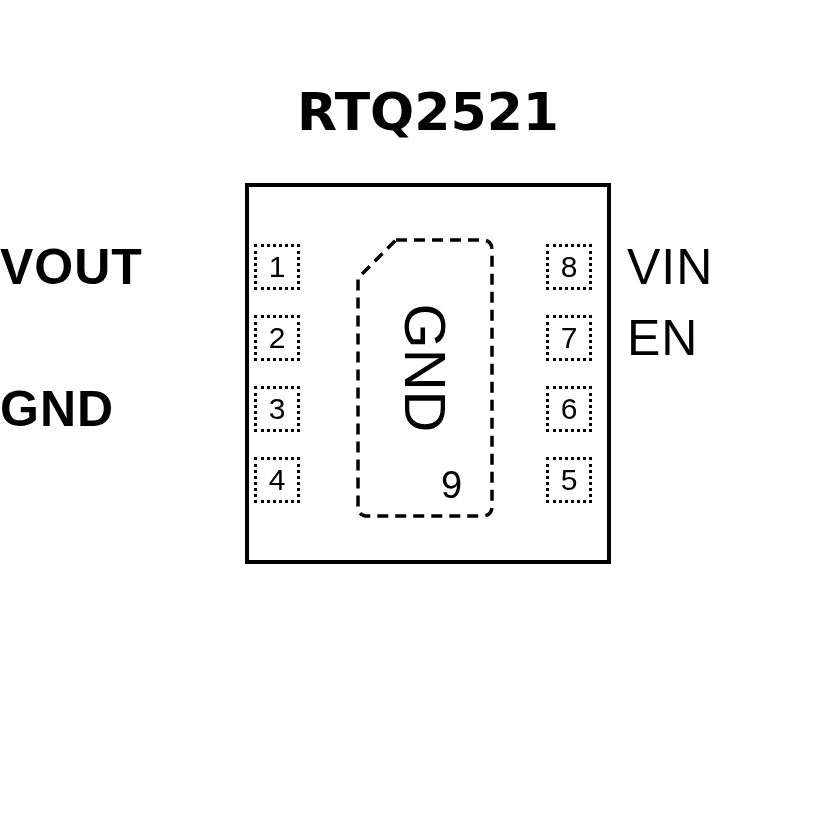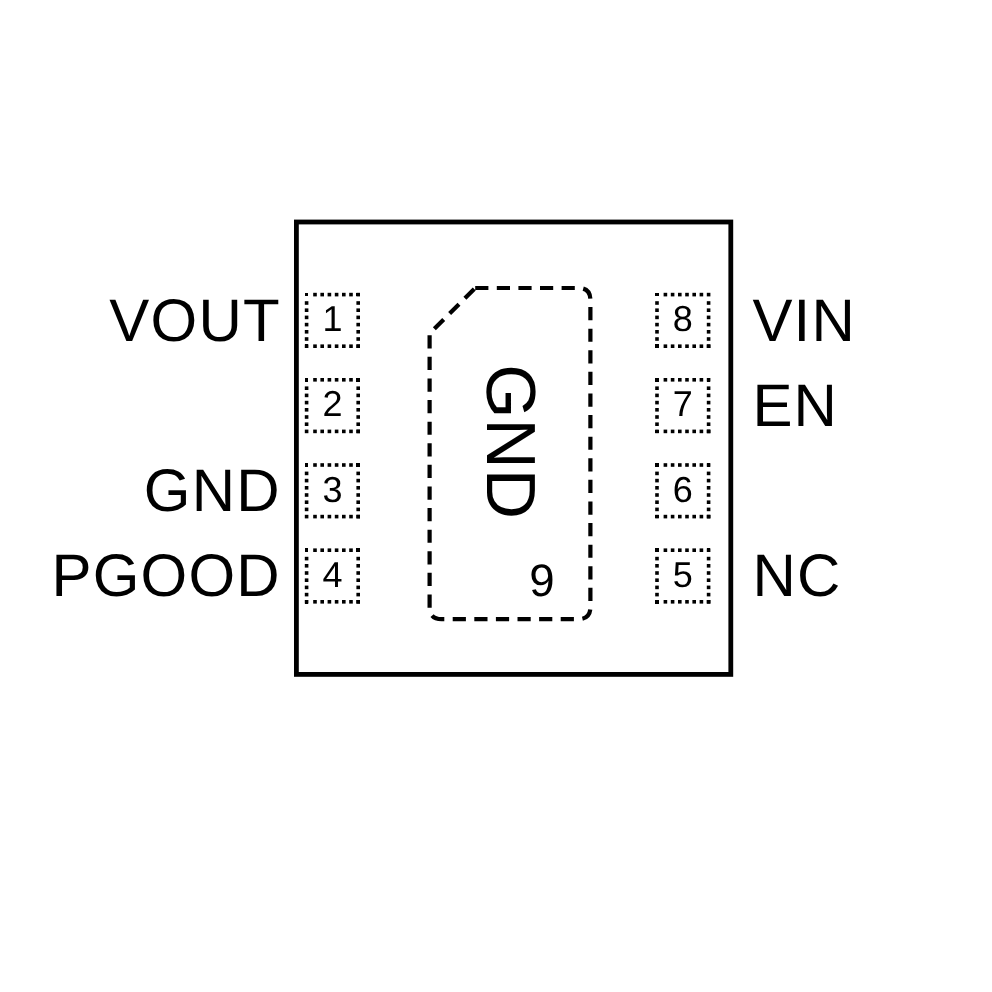--- a/index.html
+++ b/index.html
@@ -62,21 +62,22 @@
     position: absolute;
     font-size: 50px;
     line-height: 56px;
     color: #000;
     letter-spacing: 1px;
     white-space: nowrap;
   }
   .label-left {
     left: 0;
     width: 234px;
-    text-align: right;
+    text-align: left;
+    font-weight: bold;
   }
   .label-right {
     left: 627px;
     text-align: left;
   }
   .lrow-0 { top: 239px; }
   .lrow-1 { top: 310px; }
   .lrow-2 { top: 381px; }
   .lrow-3 { top: 452px; }
 
@@ -103,20 +104,21 @@
     font-size: 38px;
     line-height: 42px;
     color: #000;
   }
 </style>
 </head>
 <body>
 
 <div class="canvas">
 
+  <div class="title">RTQ2521</div>
 
   <div class="chip-body"></div>
 
   <svg class="pad-svg" width="827" height="827" viewBox="0 0 827 827">
     <path d="M 396 240 H 482 Q 492 240 492 250 V 506 Q 492 516 482 516 H 368 Q 358 516 358 506 V 278 Z" fill="none" stroke="#000" stroke-width="3.5" stroke-dasharray="11 7"></path>
   </svg>
 
   <div class="pad-gnd">GND</div>
   <div class="pad-num">9</div>
 
@@ -141,19 +143,17 @@
   </div>
   <div class="pin-pad pin-right row-2">
     <span>6</span>
   </div>
   <div class="pin-pad pin-right row-3">
     <span>5</span>
   </div>
 
   <div class="pin-label label-left lrow-0">VOUT</div>
   <div class="pin-label label-left lrow-2">GND</div>
-  <div class="pin-label label-left lrow-3">PGOOD</div>
 
   <div class="pin-label label-right lrow-1">EN</div>
   <div class="pin-label label-right lrow-0">VIN</div>
-  <div class="pin-label label-right lrow-3">NC</div>
 
 </div>
 
 </body></html>

